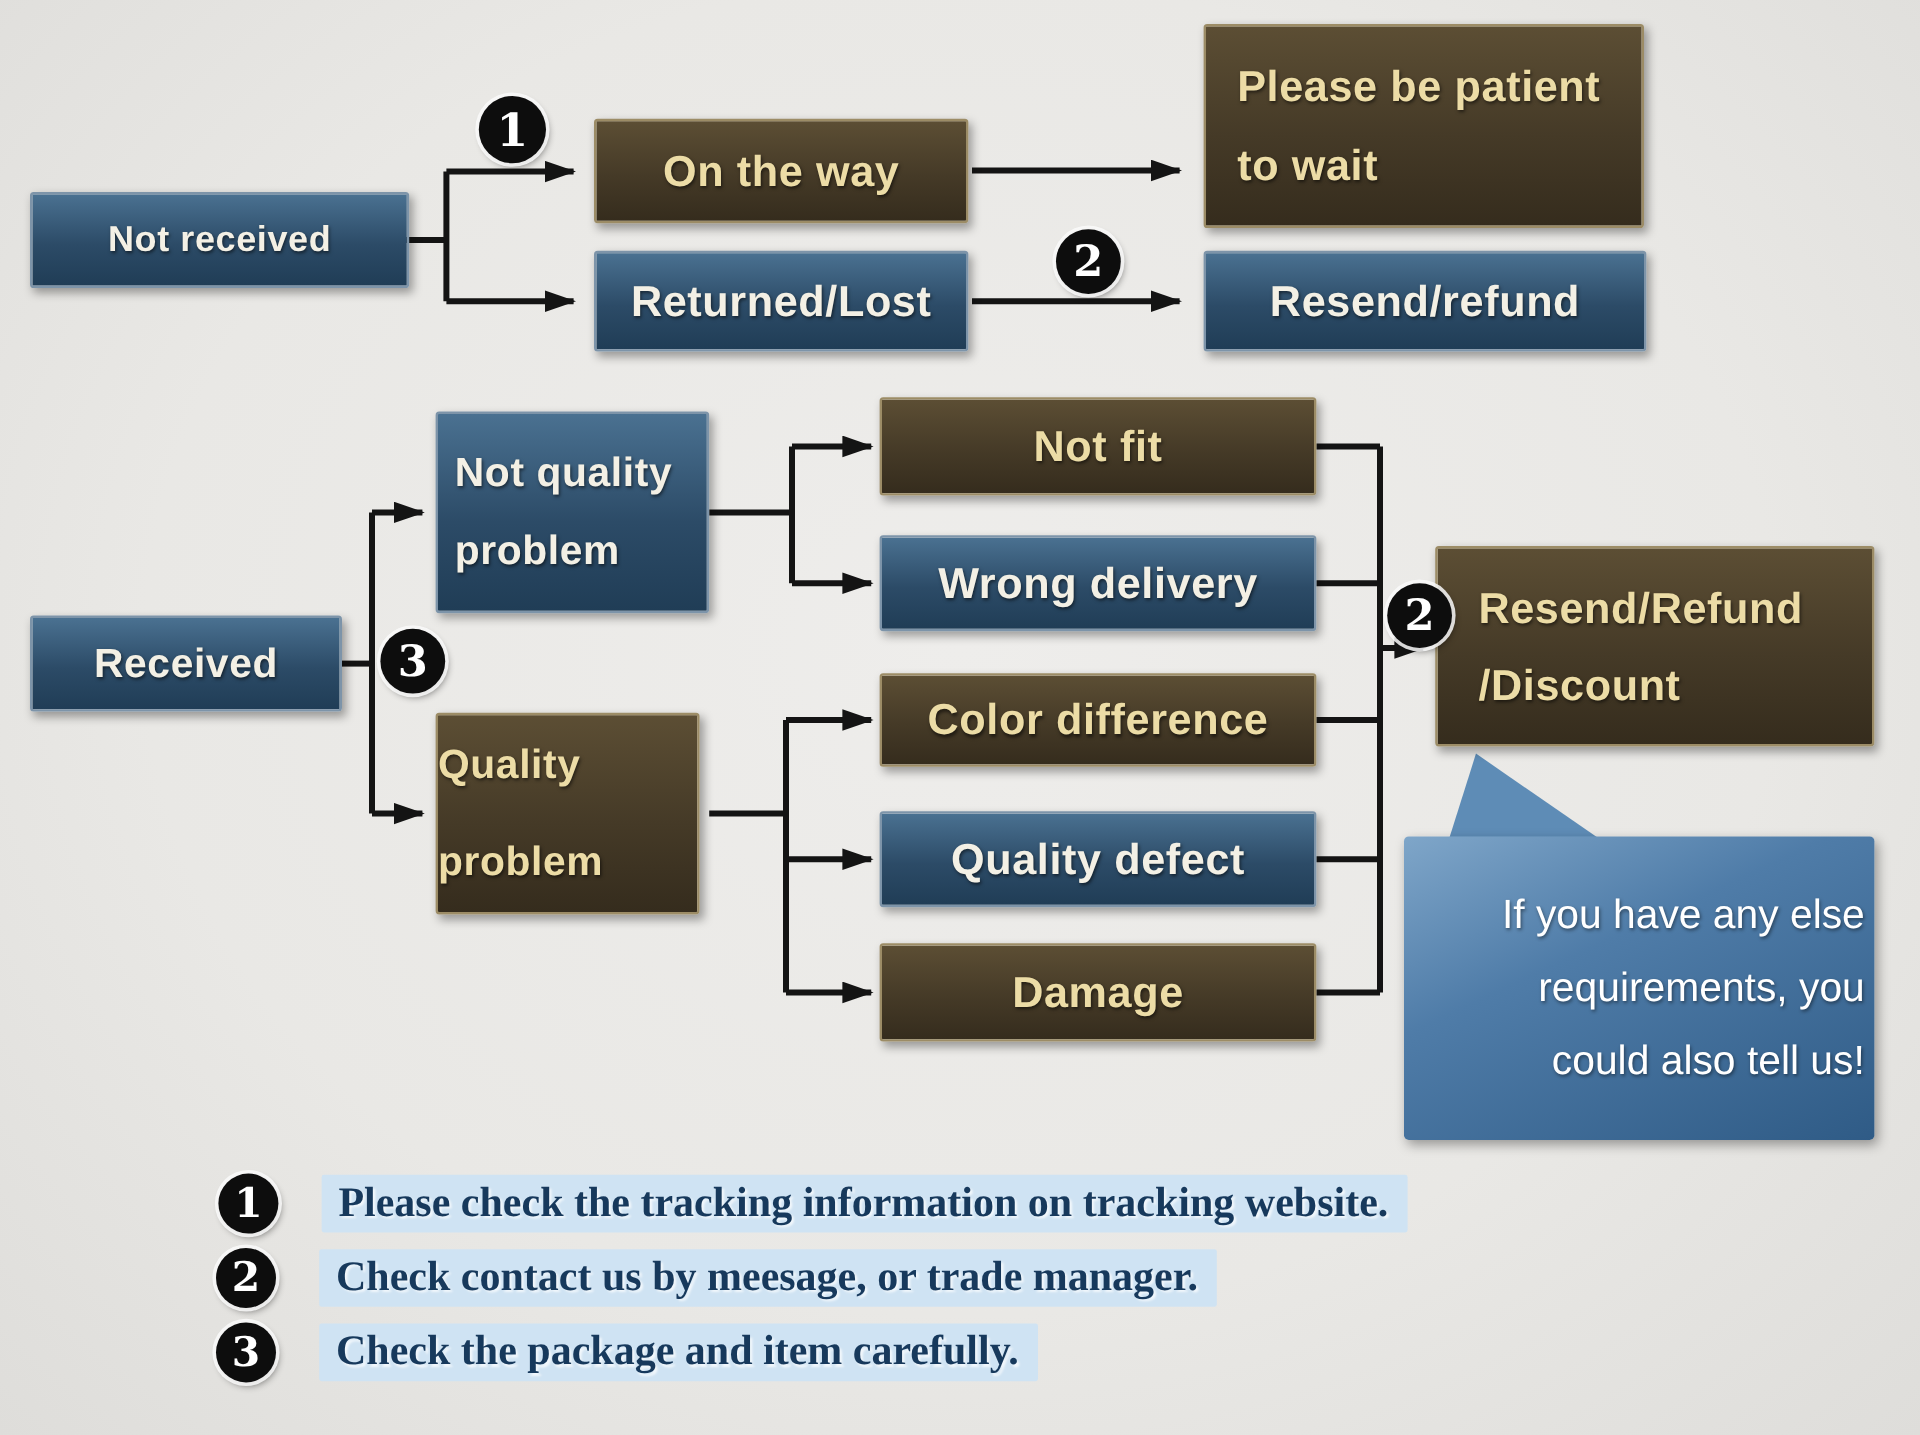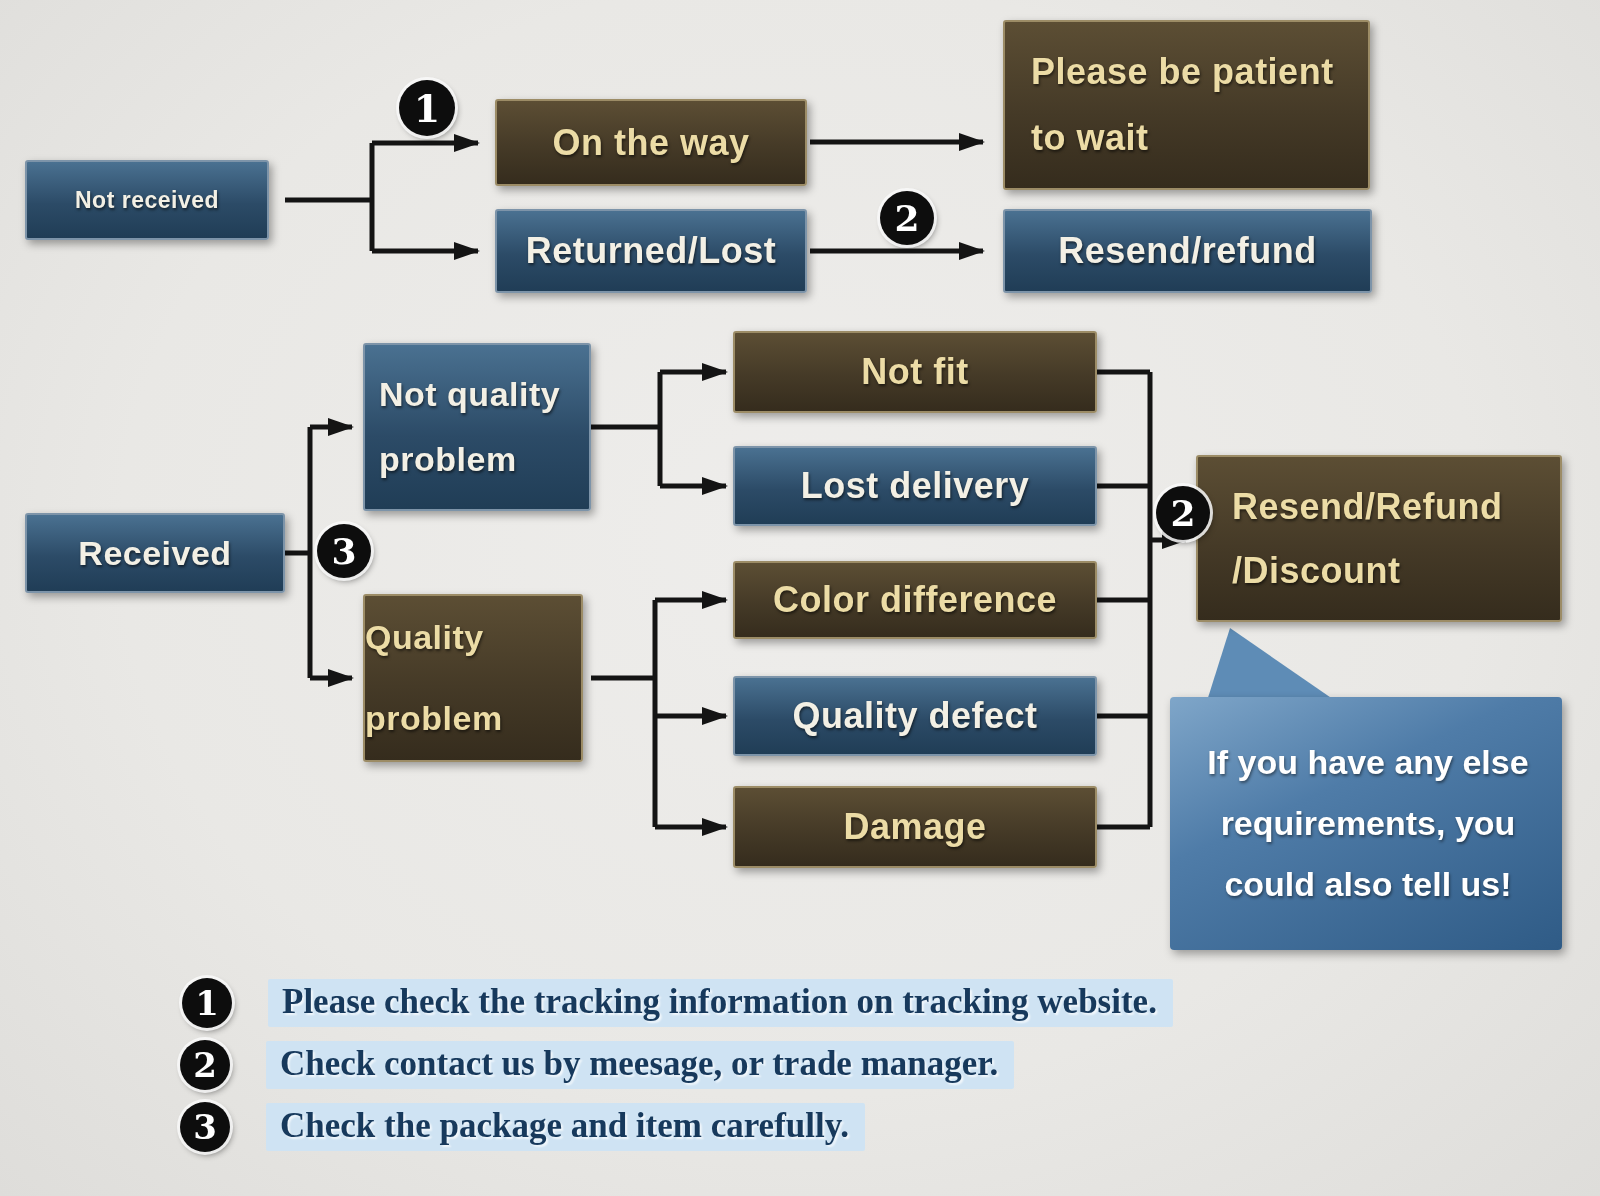--- a/index.html
+++ b/index.html
@@ -42,21 +42,21 @@
     border-radius:50%;
     display:flex; align-items:center; justify-content:center;
     font-weight:700; font-family:"DejaVu Serif", serif;
     box-shadow:0 0 0 3px rgba(250,250,250,0.85), 2px 3px 6px rgba(0,0,0,0.45);
   }
 
   .bubble {
     position:absolute; z-index:2;
     background:linear-gradient(155deg, var(--bubble-top,#7fa6c9) 0%, #4f7ca8 38%, var(--bubble-bottom,#2f5b86) 100%);
     color:var(--bubble-text,#ffffff);
-    font-weight:700; text-align:center;
+    font-weight:400; text-align:right;
     border-radius:4px;
     box-shadow:3px 4px 10px rgba(0,0,0,0.35);
     display:flex; flex-direction:column; justify-content:center;
     text-shadow:1px 2px 3px rgba(0,0,0,0.45);
   }
 
   .legend-row {
     position:absolute; z-index:2;
     display:flex; align-items:center; gap:36px;
   }
@@ -110,21 +110,21 @@
       <path d="M1097 486 H1150"></path>
       <path d="M1097 600 H1150"></path>
       <path d="M1097 716 H1150"></path>
       <path d="M1097 827 H1150"></path>
       <path d="M1150 372 V827"></path>
       <path d="M1150 540 H1186" marker-end="url(#ah)"></path>
     </g>
     <polygon points="1230,628 1340,704 1206,704" fill="#5e8cb6"></polygon>
   </svg>
 
-  <div class="box blue" style="left:25px;top:160px;width:244px;height:80px;font-size:23px">
+  <div class="box blue" style="left:25px;top:160px;width:316px;height:80px;font-size:30px">
     <span>Not received</span>
   </div>
 
   <div class="badge" style="left:399px;top:80px;width:56px;height:56px;font-size:38px">
     <span>1</span>
   </div>
 
   <div class="box brown" style="left:495px;top:99px;width:312px;height:87px;font-size:36px">
     <span>On the way</span>
   </div>
@@ -162,21 +162,21 @@
   <div class="box brown col" style="left:363px;top:594px;width:220px;height:168px;font-size:34px;gap:42px;">
     <span>Quality</span>
     <span>problem</span>
   </div>
 
   <div class="box brown" style="left:733px;top:331px;width:364px;height:82px;font-size:36px">
     <span>Not fit</span>
   </div>
 
   <div class="box blue" style="left:733px;top:446px;width:364px;height:80px;font-size:36px">
-    <span>Lost delivery</span>
+    <span>Wrong delivery</span>
   </div>
 
   <div class="box brown" style="left:733px;top:561px;width:364px;height:78px;font-size:36px">
     <span>Color difference</span>
   </div>
 
   <div class="box brown" style="left:733px;top:786px;width:364px;height:82px;font-size:36px">
     <span>Damage</span>
   </div>
 

